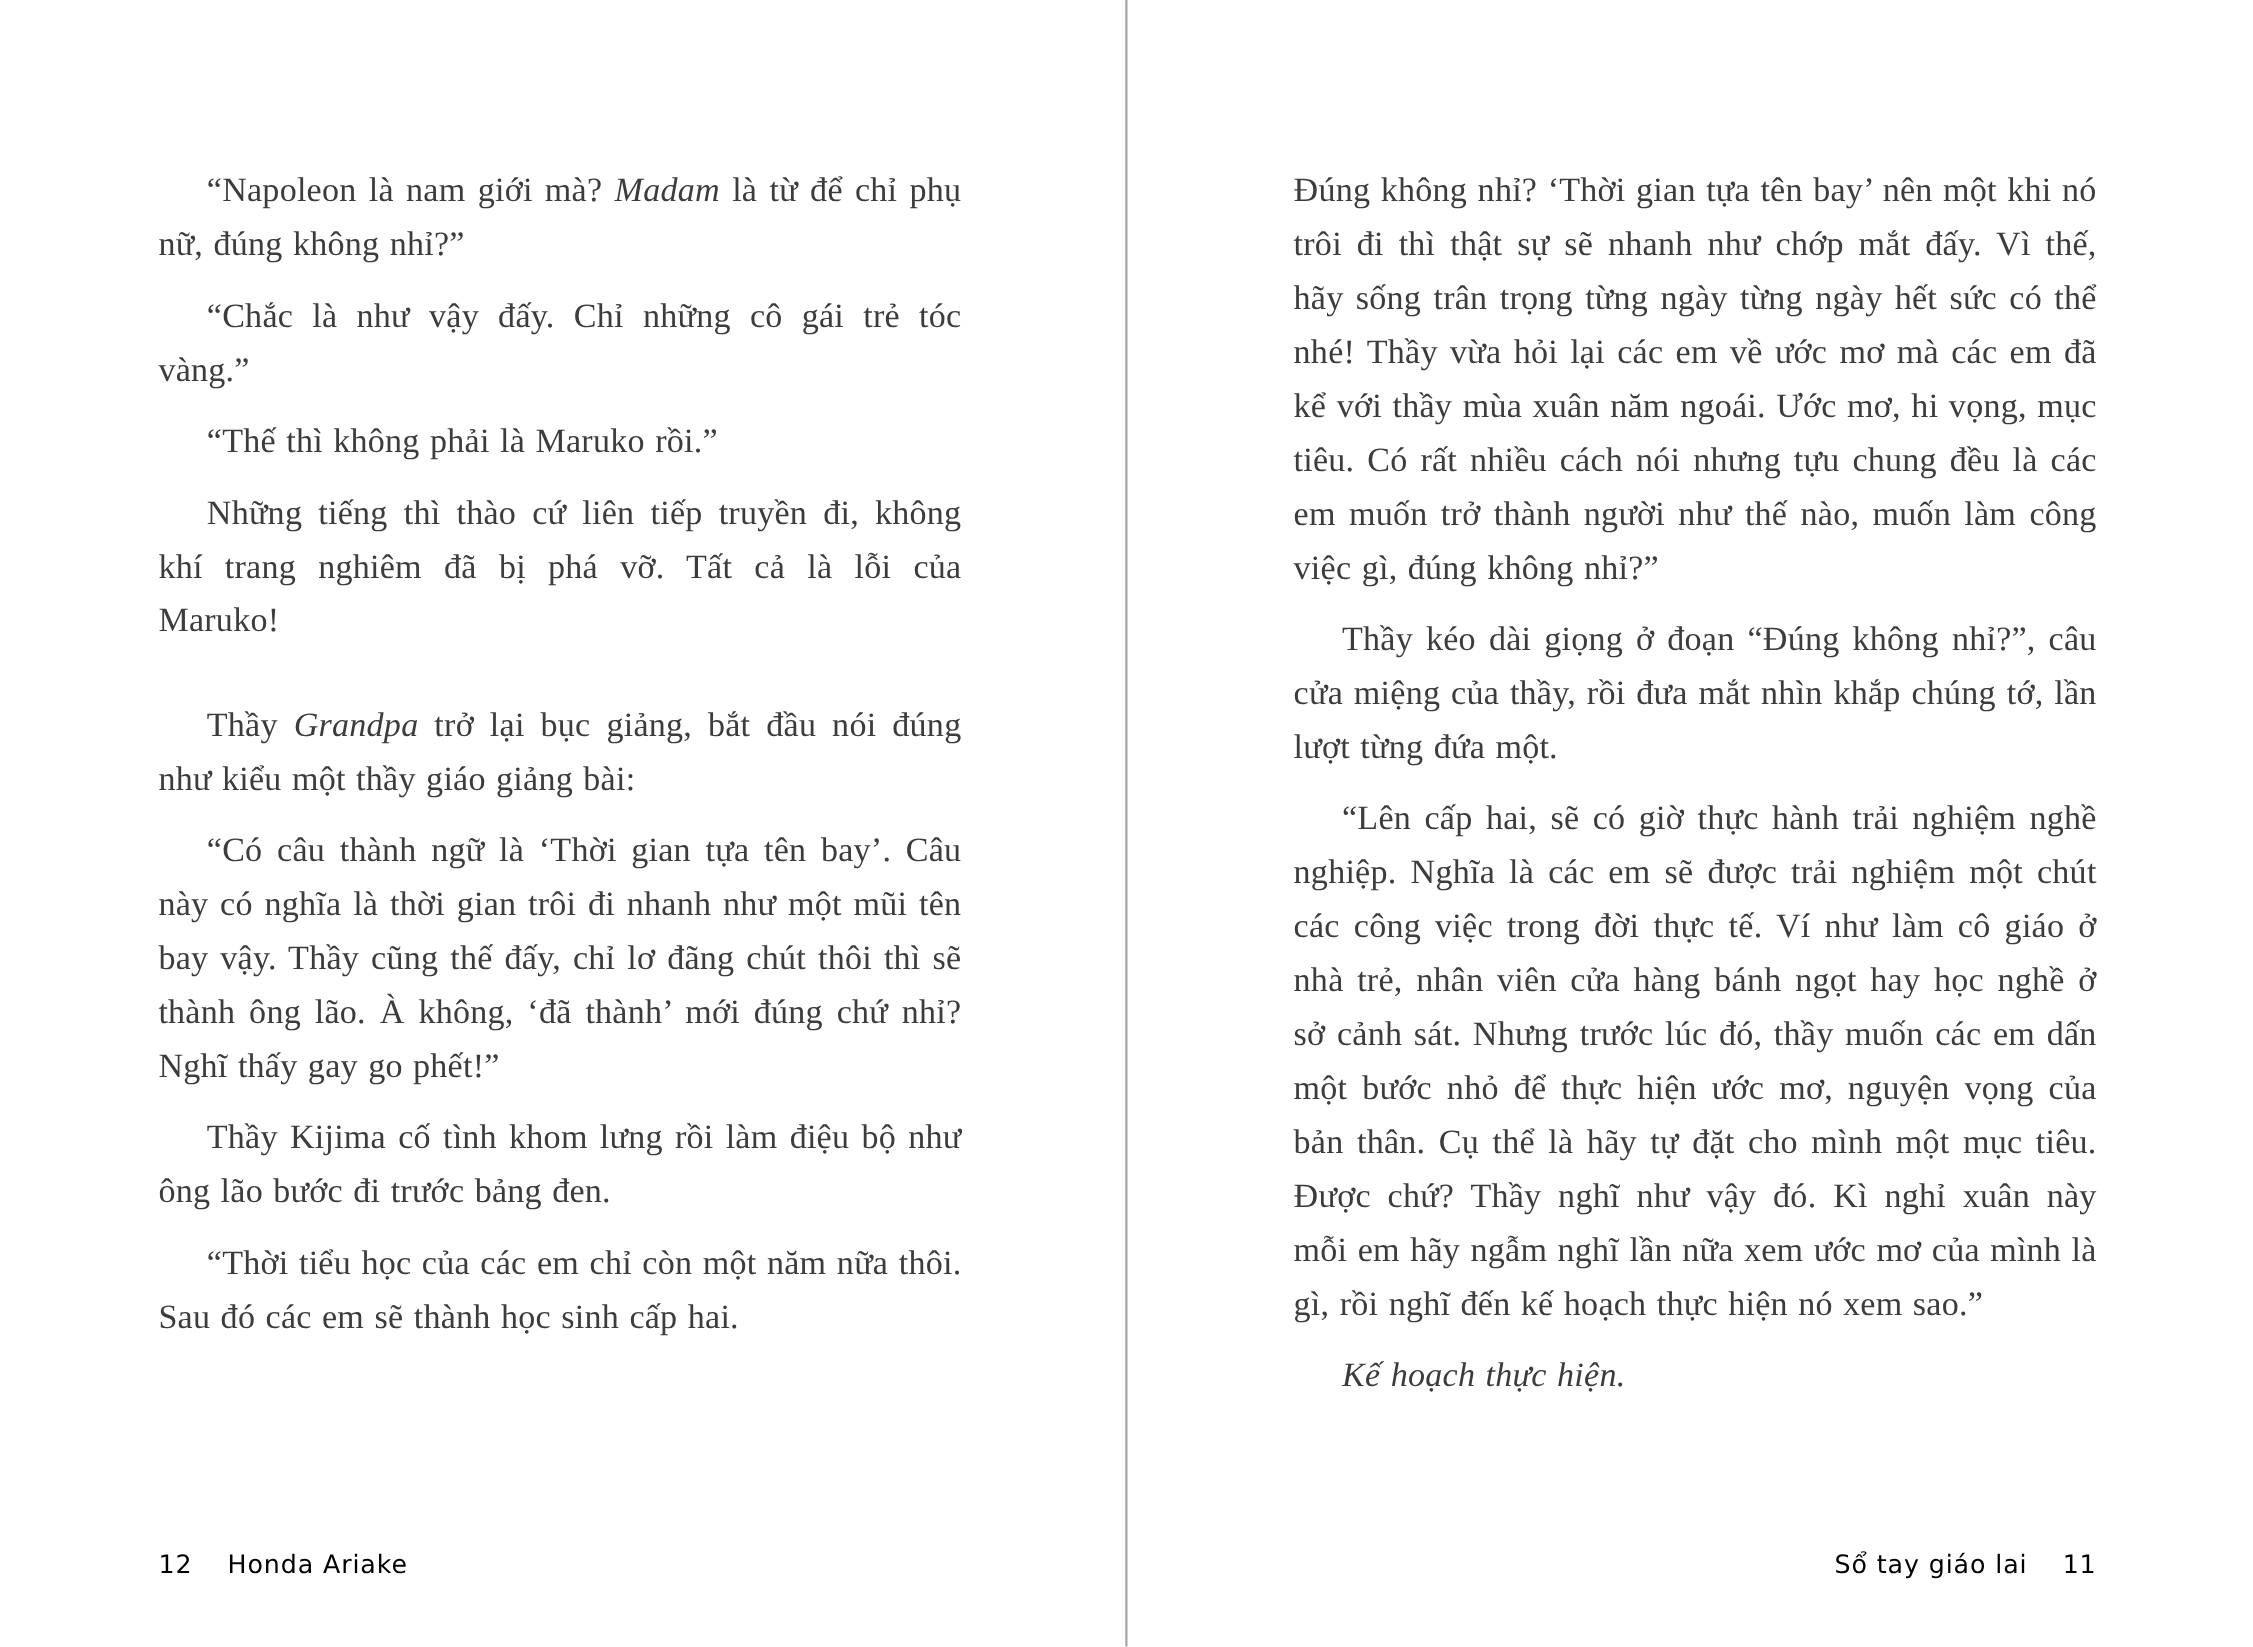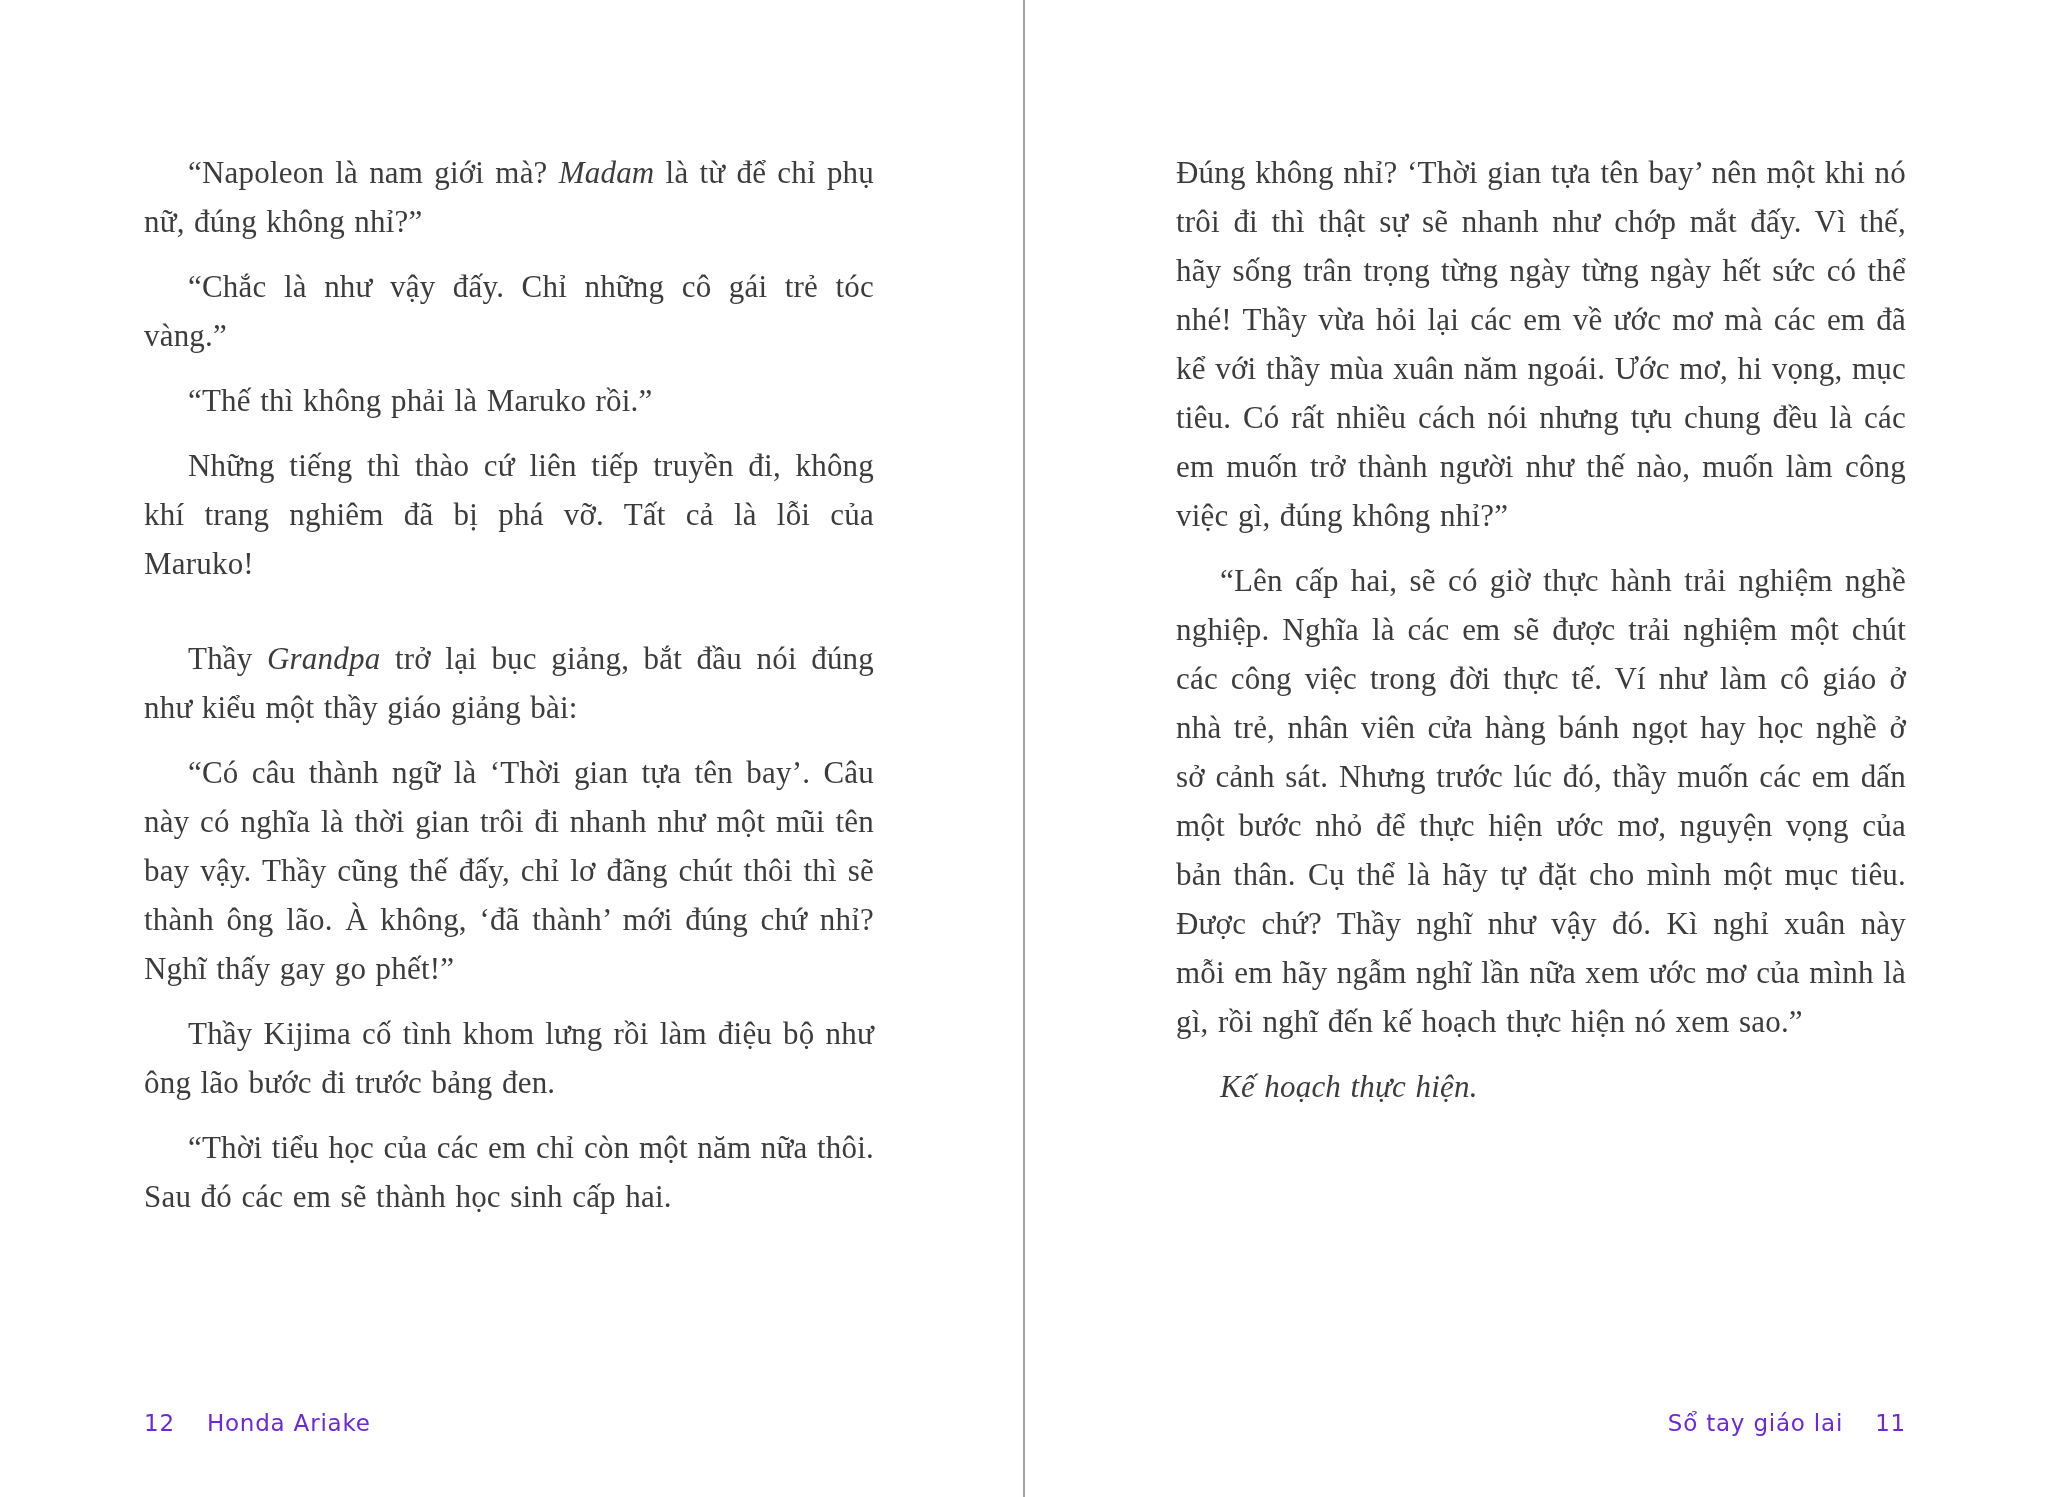--- a/index.html
+++ b/index.html
@@ -58,21 +58,21 @@
 
   .footer {
     position: absolute;
     top: 1398px;
     left: 0;
     right: 0;
     display: flex;
     align-items: baseline;
     font-family: "DejaVu Sans", "Liberation Sans", sans-serif;
     font-size: 23px;
-    color: #6d28d9;
+    color: #000000;
     letter-spacing: 0.8px;
   }
   .footer-left  { justify-content: flex-start; gap: 32px; }
   .footer-right { justify-content: flex-end;   gap: 32px; }
 </style>
 </head>
 <body>
 
 <div class="spread">
 
@@ -91,20 +91,21 @@
       <span>12</span>
       <span>Honda Ariake</span>
     </div>
   </div>
 
   <div class="divider"></div>
 
   <div class="page page-right">
     <div class="text-block">
         <p class="no-indent">Đúng không nhỉ? ‘Thời gian tựa tên bay’ nên một khi nó trôi đi thì thật sự sẽ nhanh như chớp mắt đấy. Vì thế, hãy sống trân trọng từng ngày từng ngày hết sức có thể nhé! Thầy vừa hỏi lại các em về ước mơ mà các em đã kể với thầy mùa xuân năm ngoái. Ước mơ, hi vọng, mục tiêu. Có rất nhiều cách nói nhưng tựu chung đều là các em muốn trở thành người như thế nào, muốn làm công việc gì, đúng không nhỉ?”</p>
+        <p>Thầy kéo dài giọng ở đoạn “Đúng không nhỉ?”, câu cửa miệng của thầy, rồi đưa mắt nhìn khắp chúng tớ, lần lượt từng đứa một.</p>
         <p>“Lên cấp hai, sẽ có giờ thực hành trải nghiệm nghề nghiệp. Nghĩa là các em sẽ được trải nghiệm một chút các công việc trong đời thực tế. Ví như làm cô giáo ở nhà trẻ, nhân viên cửa hàng bánh ngọt hay học nghề ở sở cảnh sát. Nhưng trước lúc đó, thầy muốn các em dấn một bước nhỏ để thực hiện ước mơ, nguyện vọng của bản thân. Cụ thể là hãy tự đặt cho mình một mục tiêu. Được chứ? Thầy nghĩ như vậy đó. Kì nghỉ xuân này mỗi em hãy ngẫm nghĩ lần nữa xem ước mơ của mình là gì, rồi nghĩ đến kế hoạch thực hiện nó xem sao.”</p>
         <p><em>Kế hoạch thực hiện.</em></p>
       </div>
     <div class="footer footer-right">
       <span>Sổ tay giáo lai</span>
       <span>11</span>
     </div>
   </div>
 
 </div>

